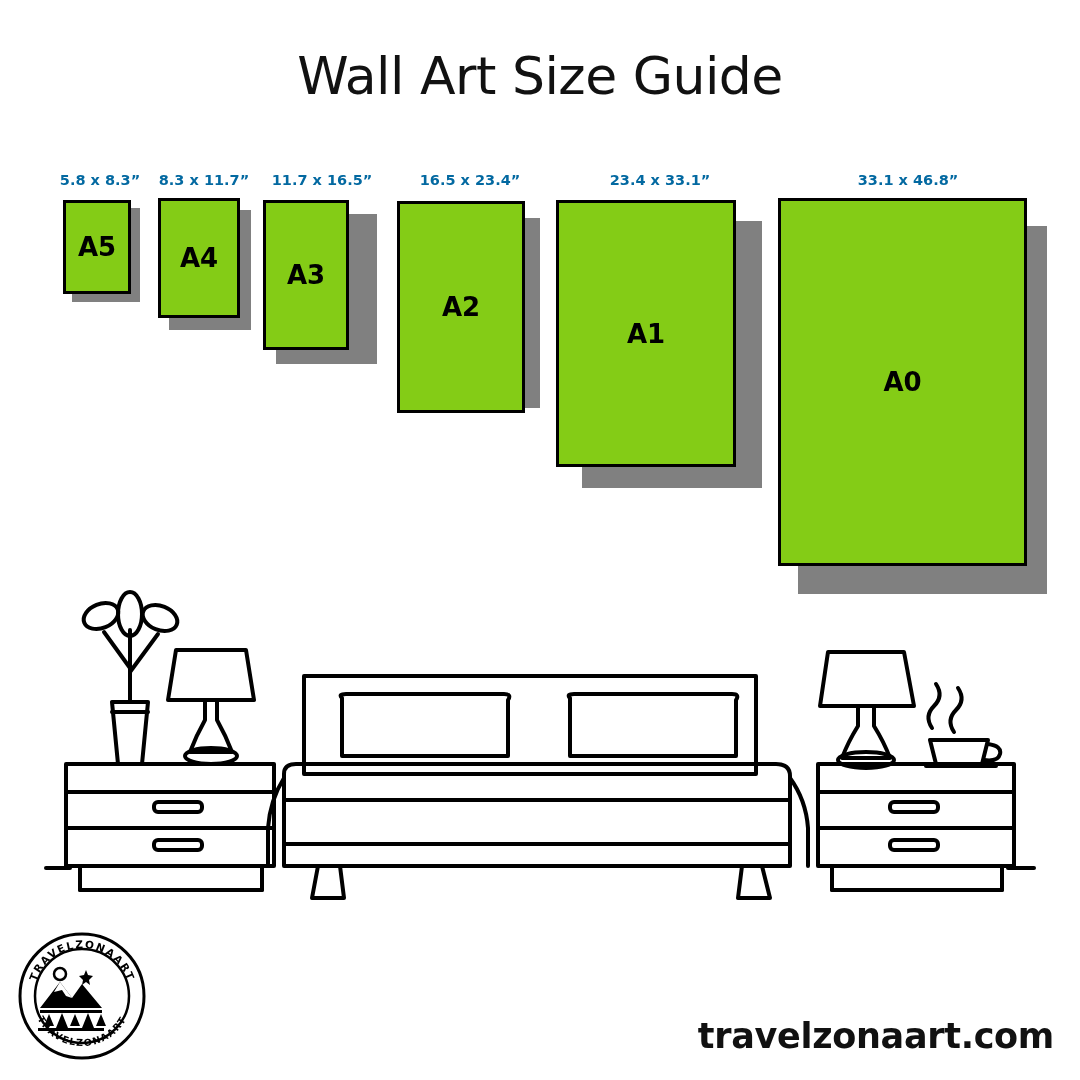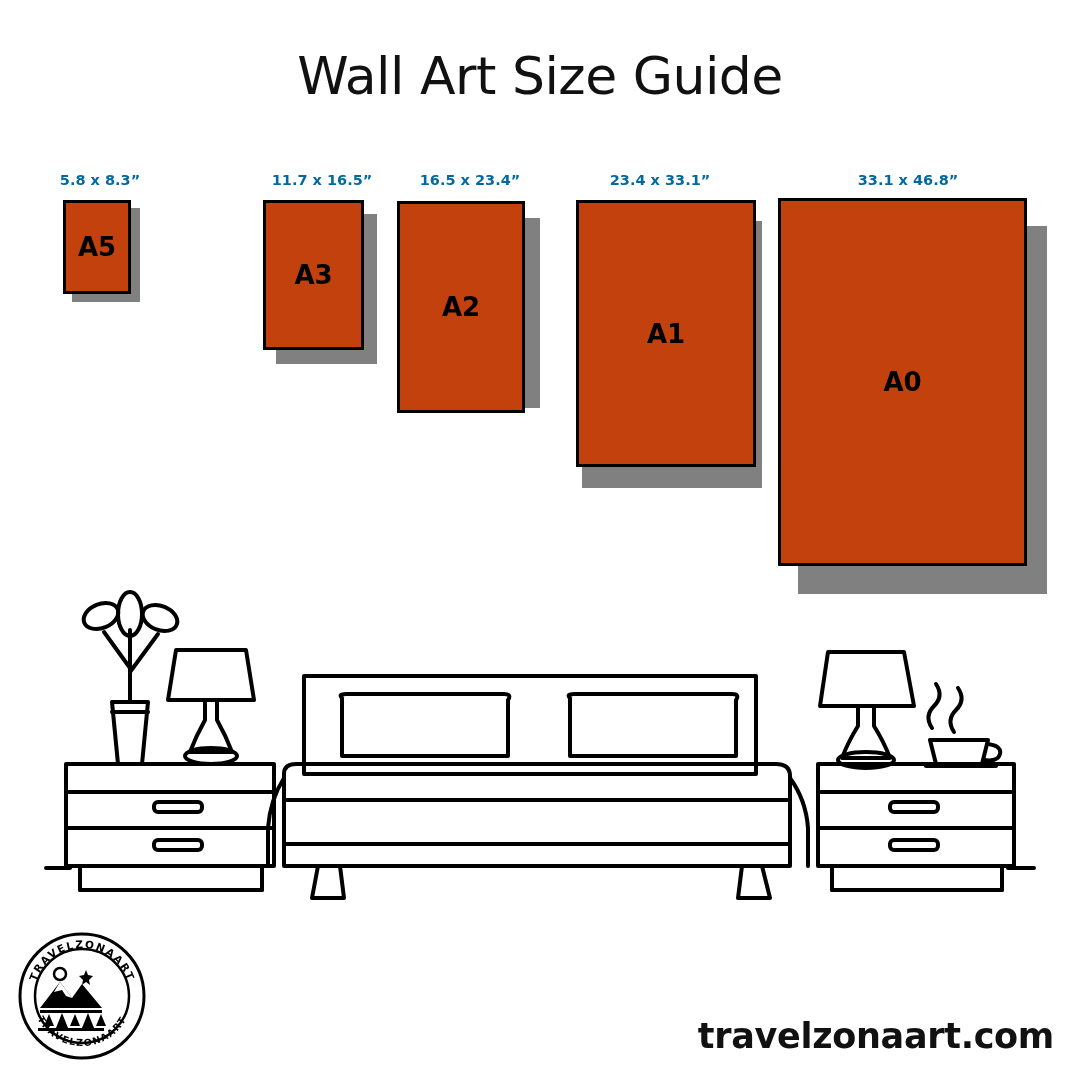--- a/index.html
+++ b/index.html
@@ -48,21 +48,21 @@
     font-weight: bold;
     color: #0369a1;
     white-space: nowrap;
   }
   .frame-shadow {
     position: absolute;
     background: #808080;
   }
   .frame-box {
     position: absolute;
-    background: #c2410c;
+    background: #84cc16;
     border: 3px solid #000000;
     box-sizing: border-box;
     display: flex;
     align-items: center;
     justify-content: center;
   }
   .frame-label {
     font-size: 26px;
     font-weight: bold;
     color: #000000;
@@ -103,41 +103,48 @@
 <div class="frames">
 
   <div class="frame-group" style="left:58px; top:172px; width:84px; height:130px;">
     <div class="frame-caption" style="top:0;">5.8 x 8.3”</div>
     <div class="frame-shadow" style="left:14px; top:36px; width:68px; height:94px;"></div>
     <div class="frame-box" style="left:5px; top:28px; width:68px; height:94px;">
       <span class="frame-label">A5</span>
     </div>
   </div>
 
+  <div class="frame-group" style="left:152px; top:172px; width:104px; height:160px;">
+    <div class="frame-caption" style="top:0;">8.3 x 11.7”</div>
+    <div class="frame-shadow" style="left:17px; top:38px; width:82px; height:120px;"></div>
+    <div class="frame-box" style="left:6px; top:26px; width:82px; height:120px;">
+      <span class="frame-label">A4</span>
+    </div>
+  </div>
 
   <div class="frame-group" style="left:258px; top:172px; width:128px; height:210px;">
     <div class="frame-caption" style="top:0;">11.7 x 16.5”</div>
     <div class="frame-shadow" style="left:18px; top:42px; width:101px; height:150px;"></div>
-    <div class="frame-box" style="left:5px; top:28px; width:101px; height:150px;">
+    <div class="frame-box" style="left:5px; top:28px; width:86px; height:150px;">
       <span class="frame-label">A3</span>
     </div>
   </div>
 
   <div class="frame-group" style="left:390px; top:172px; width:160px; height:260px;">
     <div class="frame-caption" style="top:0;">16.5 x 23.4”</div>
     <div class="frame-shadow" style="left:22px; top:46px; width:128px; height:190px;"></div>
     <div class="frame-box" style="left:7px; top:29px; width:128px; height:212px;">
       <span class="frame-label">A2</span>
     </div>
   </div>
 
   <div class="frame-group" style="left:556px; top:172px; width:208px; height:330px;">
     <div class="frame-caption" style="top:0;">23.4 x 33.1”</div>
     <div class="frame-shadow" style="left:26px; top:49px; width:180px; height:267px;"></div>
-    <div class="frame-box" style="left:20px; top:28px; width:180px; height:267px;">
+    <div class="frame-box" style="left:0; top:28px; width:180px; height:267px;">
       <span class="frame-label">A1</span>
     </div>
   </div>
 
   <div class="frame-group" style="left:768px; top:172px; width:280px; height:420px;">
     <div class="frame-caption" style="top:0;">33.1 x 46.8”</div>
     <div class="frame-shadow" style="left:30px; top:54px; width:249px; height:368px;"></div>
     <div class="frame-box" style="left:10px; top:26px; width:249px; height:368px;">
       <span class="frame-label">A0</span>
     </div>

